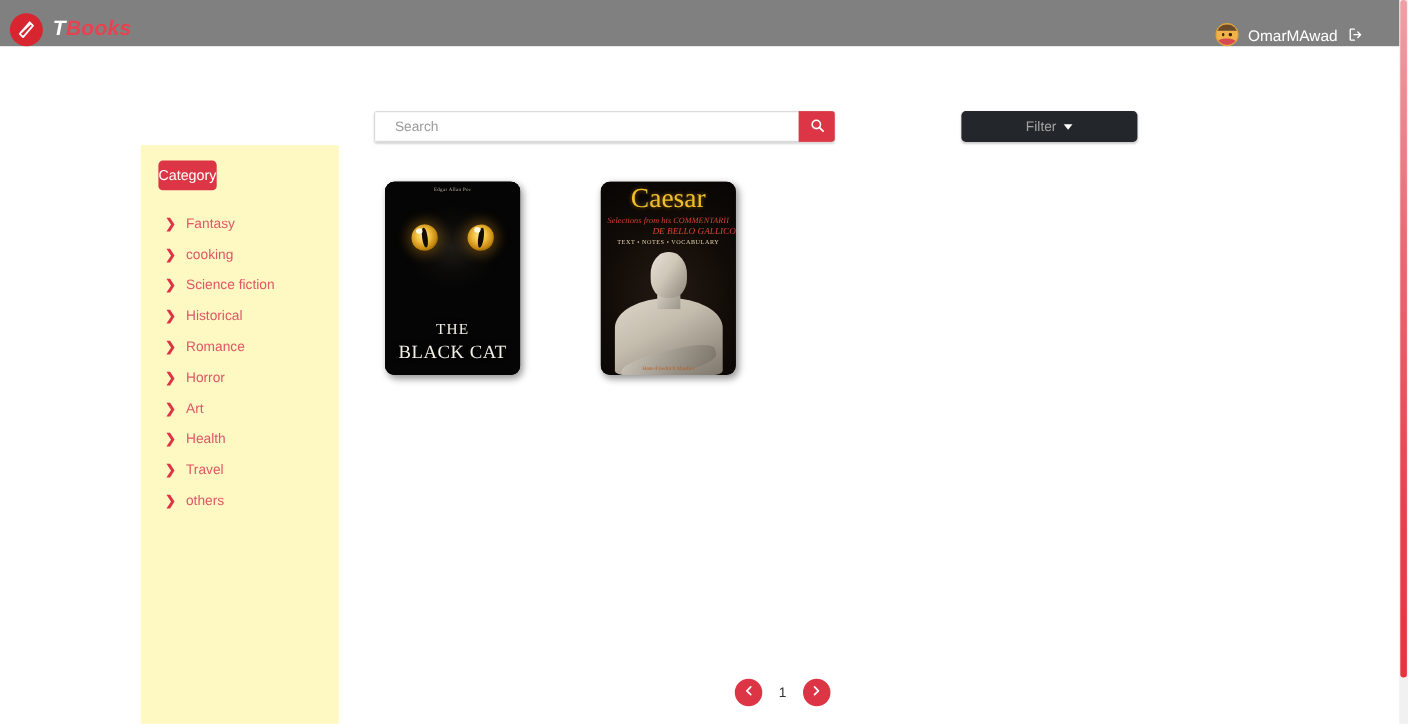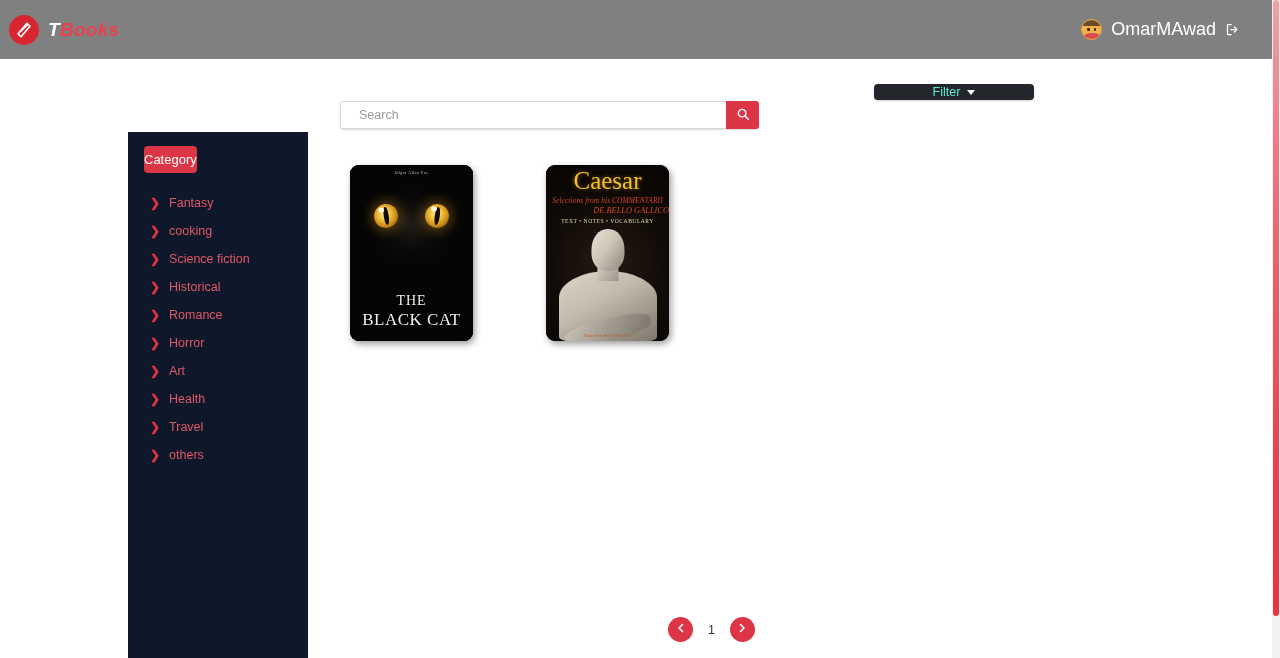--- a/index.html
+++ b/index.html
@@ -6,23 +6,23 @@
   html, body {
     width: 1280px; height: 658px;
     background: #ffffff;
     font-family: "Liberation Sans", sans-serif;
     overflow: hidden;
   }
 
   
   .navbar {
     position: absolute; top: 0; left: 0;
-    width: 1280px; height: 59px;
+    width: 1280px; height: 42px;
     background: #808080;
-    display: flex; align-items: center;
+    display: flex; align-items: flex-end;
   }
   .brand {
     display: flex; align-items: center; gap: 9px;
     margin-left: 9px;
   }
   .brand-logo {
     width: 30px; height: 30px; border-radius: 50%;
     background: #d7262f;
     display: flex; align-items: center; justify-content: center;
   }
@@ -48,40 +48,40 @@
   }
   .avatar {
     width: 21px; height: 21px; border-radius: 50%;
     background: #f0b24a; overflow: hidden; position: relative;
     border: 1px solid #e0a33c;
   }
   .avatar .hair { position: absolute; top: 0; left: 0; width: 100%; height: 34%; background: #6b4a2a; border-radius: 50% 50% 0 0; }
   .avatar .eyeL, .avatar .eyeR { position: absolute; top: 44%; width: 2.5px; height: 2.5px; background: #3a2414; border-radius: 50%; }
   .avatar .eyeL { left: 26%; } .avatar .eyeR { right: 26%; }
   .avatar .body { position: absolute; bottom: 0; left: 50%; transform: translateX(-50%); width: 88%; height: 34%; background: #d84a52; border-radius: 50% 50% 0 0; }
-  .user-name { color: #ffffff; font-size: 18px; }
+  .user-name { color: #ffffff; font-size: 14px; }
   .logout-icon { display: flex; align-items: center; cursor: pointer; }
 
   
   .scrollbar-track {
     position: absolute; top: 0; right: 0;
     width: 8px; height: 658px; background: #f1f1f1;
   }
   .scrollbar-thumb {
     position: absolute; top: 0; right: 1px;
     width: 6px; height: 616px;
     background: linear-gradient(to bottom, #f0a0a6 0%, #ea6a75 35%, #e9414f 75%, #e8333f 100%);
     border-radius: 3px;
   }
 
   
   .sidebar {
     position: absolute; left: 128px; top: 132px;
     width: 180px; height: 526px;
-    background: #0f172a;
+    background: #fef9c3;
   }
   .category-btn {
     margin: 14px 16px 0 16px;
     height: 27px; border-radius: 4px;
     background: #dc3545; color: #ffffff;
     font-size: 13px; display: flex;
     align-items: center; justify-content: center;
     cursor: pointer; border: none;
     font-family: "Liberation Sans", sans-serif;
   }
@@ -112,23 +112,23 @@
     font-family: "Liberation Sans", sans-serif;
   }
   .search-input::placeholder { color: #9b9b9b; }
   .search-btn {
     width: 33px; background: #dc3545; border: none;
     display: flex; align-items: center; justify-content: center;
     cursor: pointer;
   }
 
   .filter-btn {
-    position: absolute; left: 874px; top: 84px;
-    width: 160px; height: 16px;
-    background: #23272b; color: #5eead4;
+    position: absolute; left: 874px; top: 101px;
+    width: 160px; height: 28px;
+    background: #23272b; color: #a3a3a3;
     border: none; border-radius: 4px;
     font-size: 12.5px; cursor: pointer;
     display: flex; align-items: center; justify-content: center; gap: 7px;
     box-shadow: 0 1px 2px rgba(0,0,0,.2);
     font-family: "Liberation Sans", sans-serif;
   }
   .caret {
     width: 0; height: 0;
     border-left: 4px solid transparent;
     border-right: 4px solid transparent;

